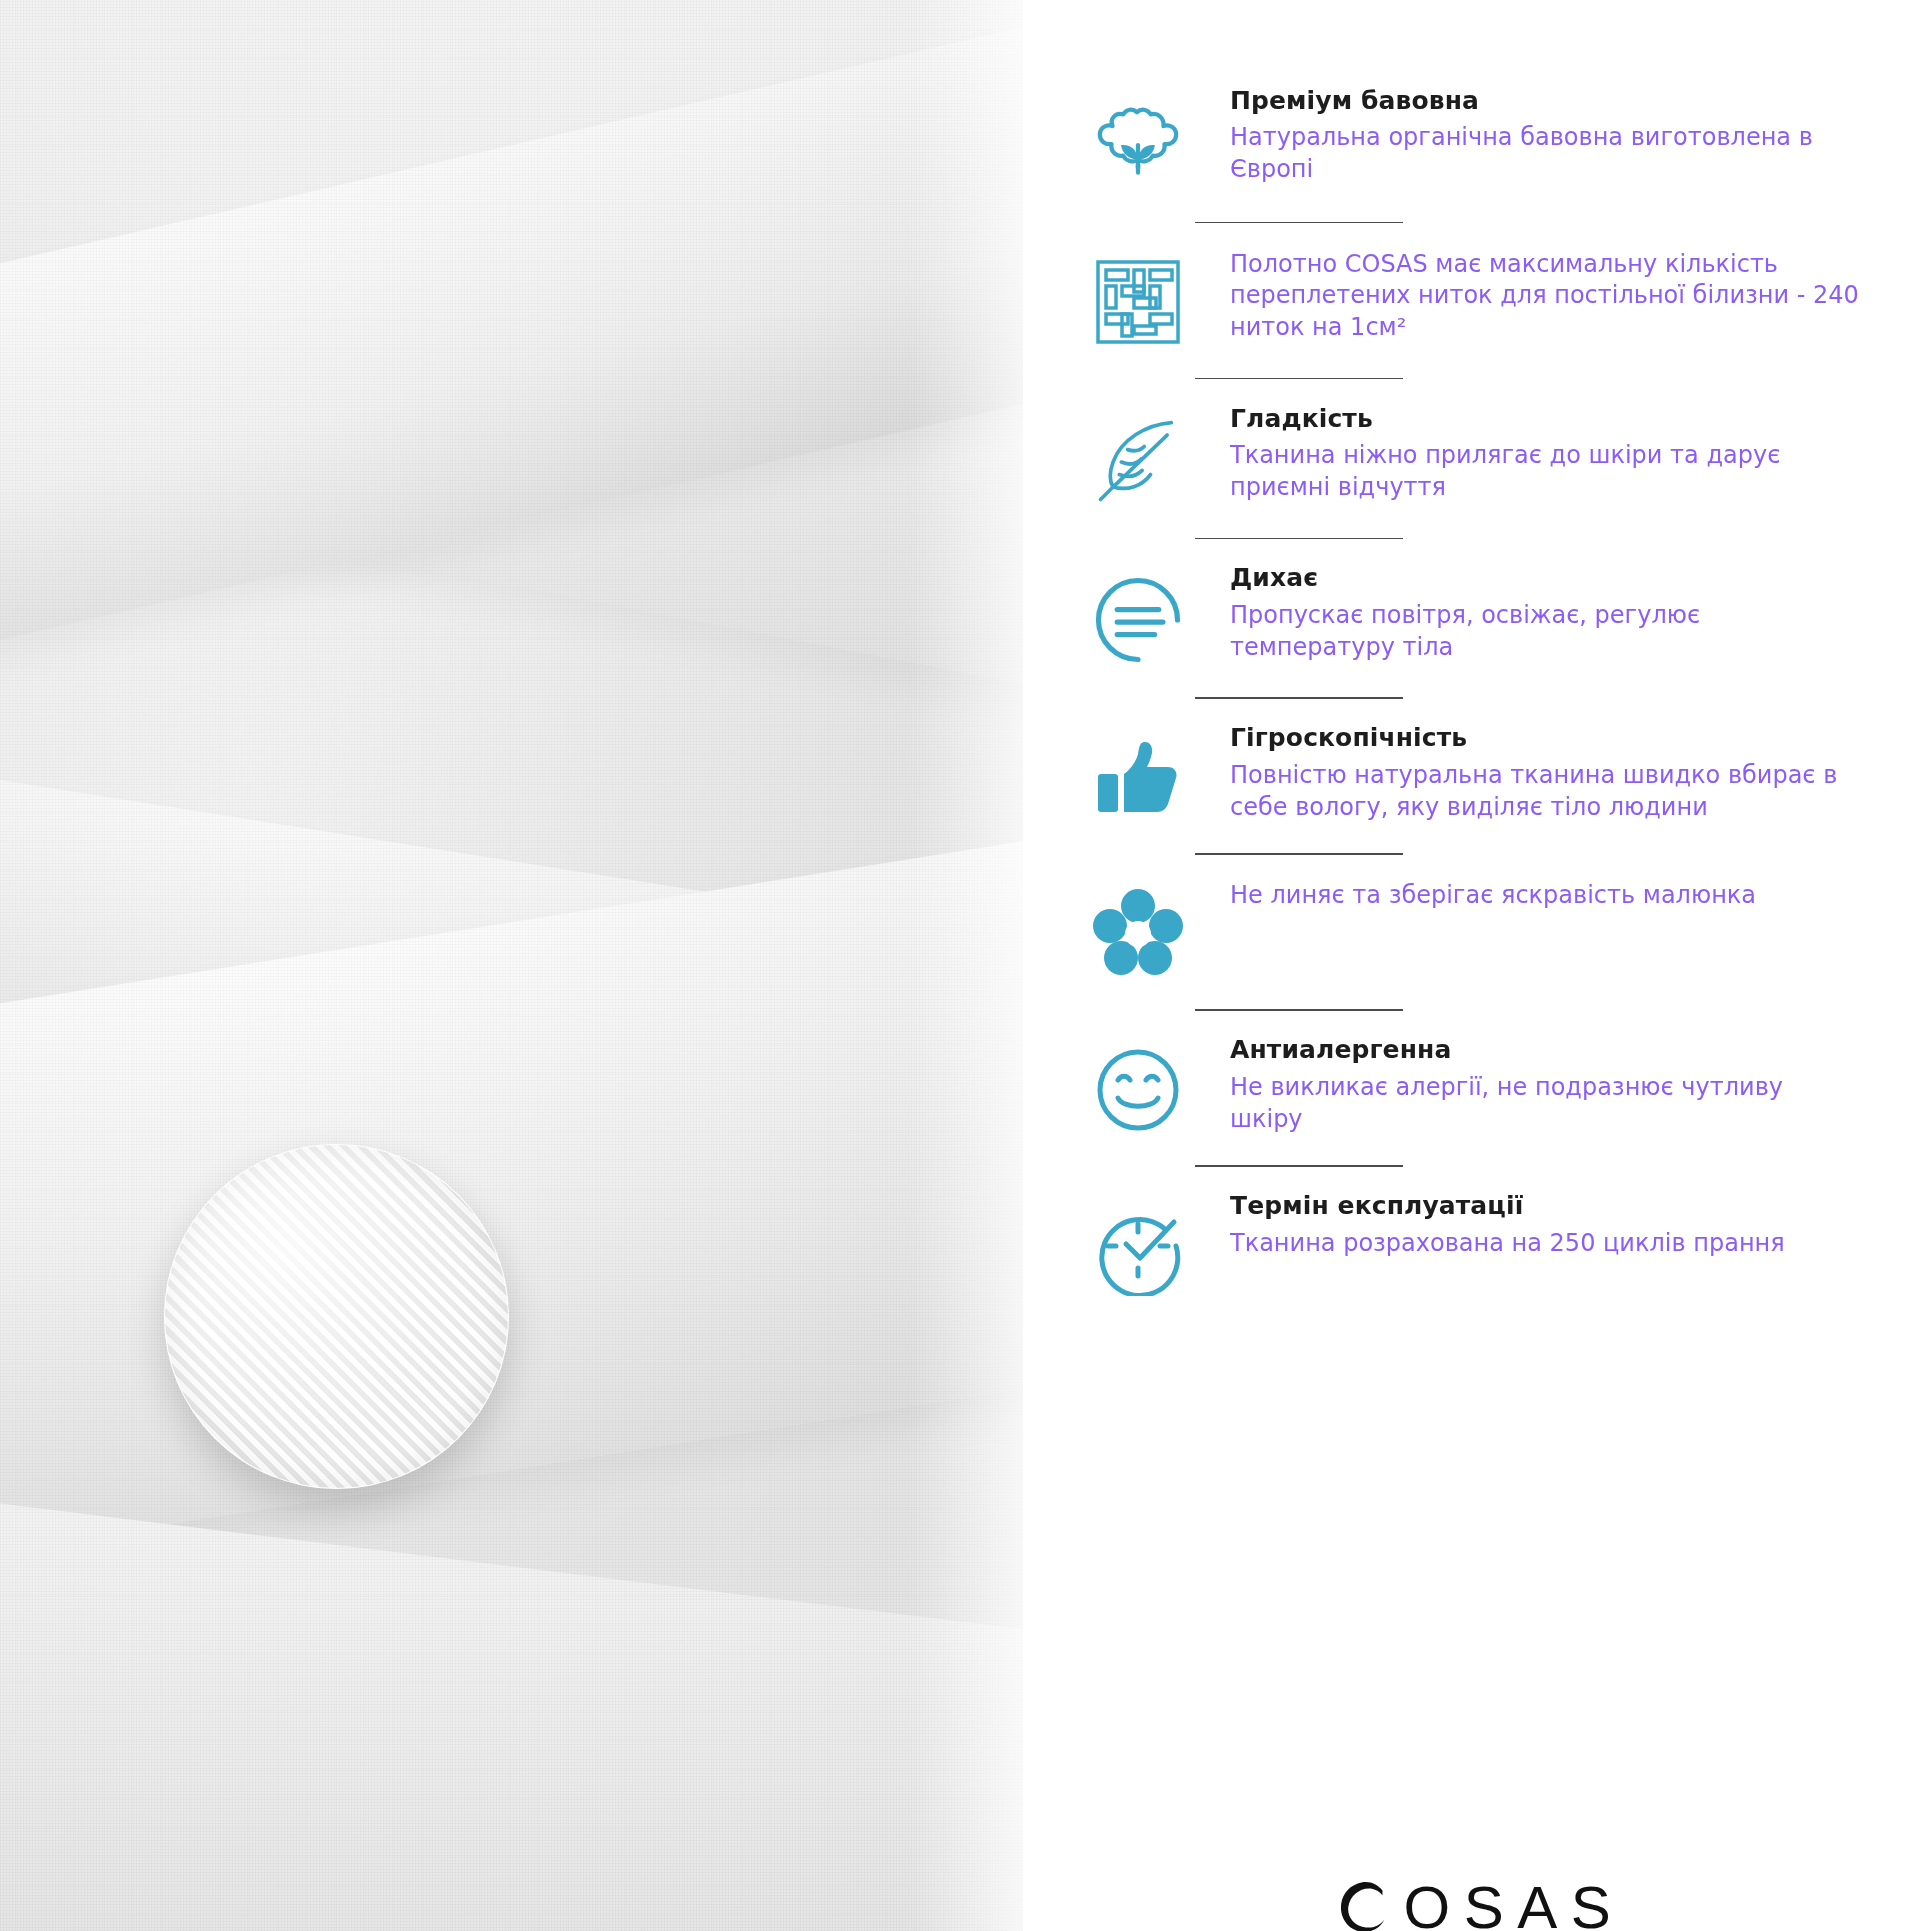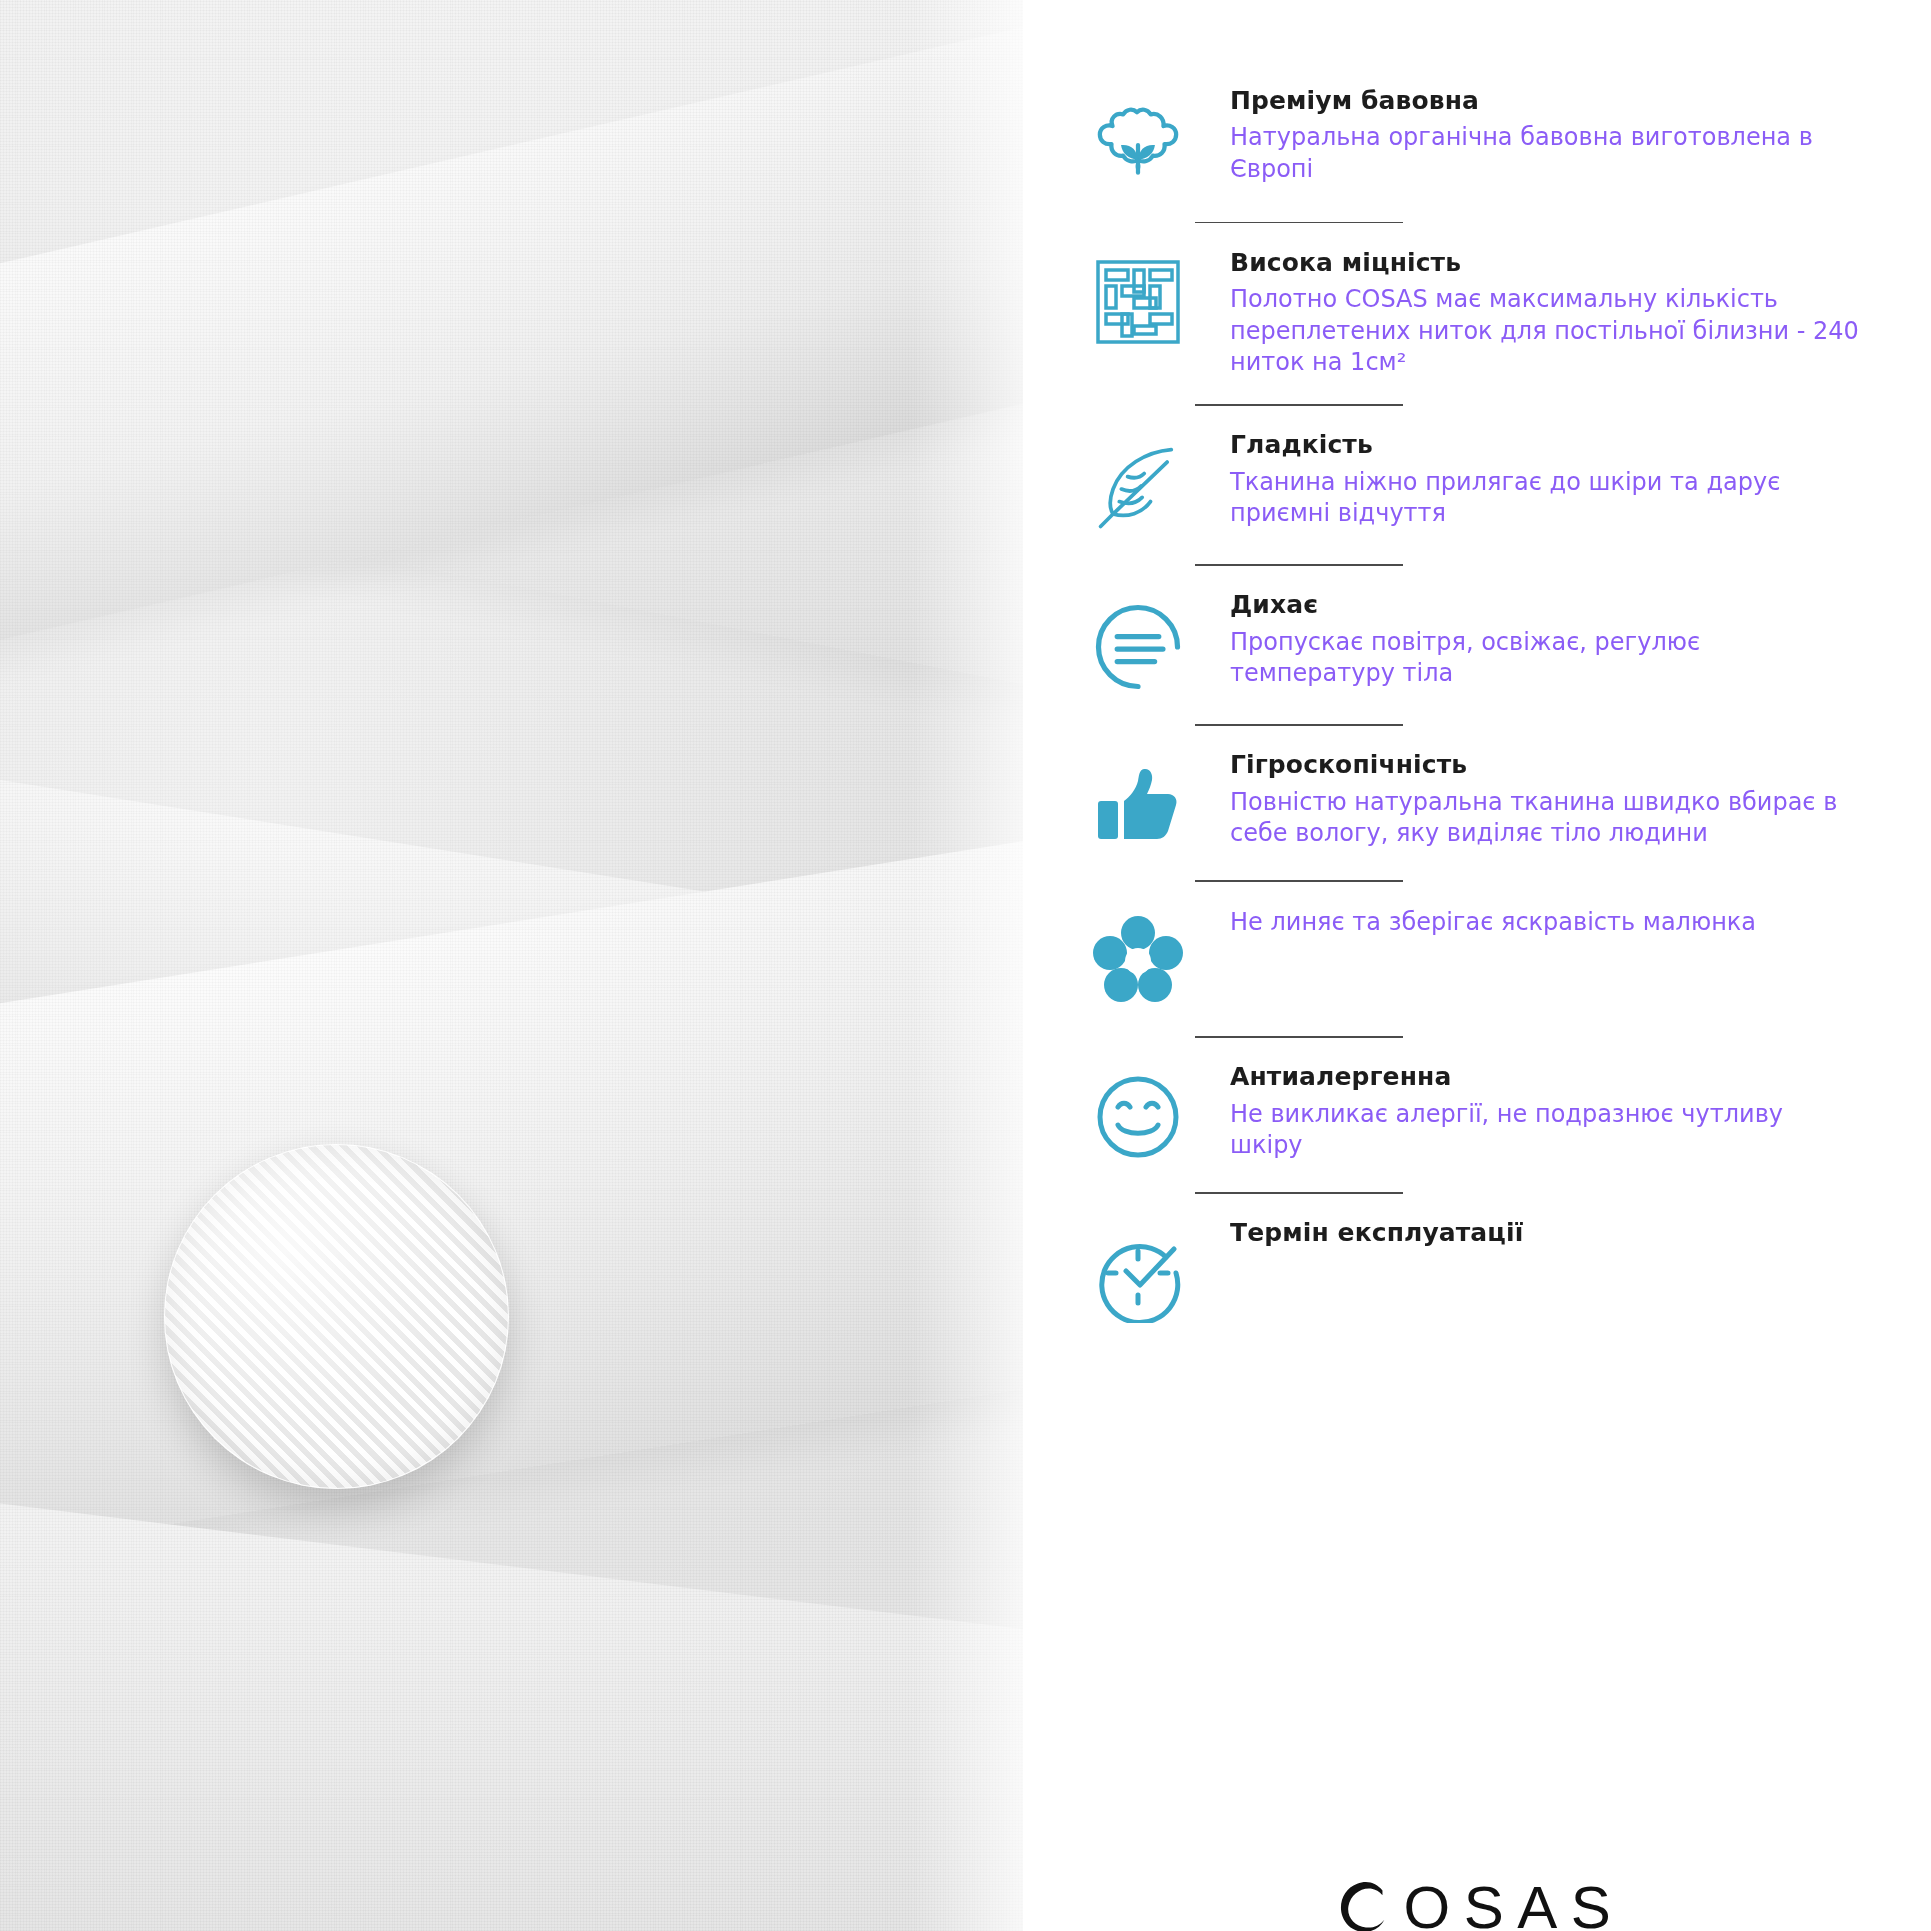--- a/index.html
+++ b/index.html
@@ -187,21 +187,20 @@
             <rect x="62" y="34" width="10" height="22"></rect>
             <rect x="34" y="62" width="10" height="22"></rect>
             <rect x="46" y="46" width="22" height="10"></rect>
             <rect x="18" y="62" width="22" height="10"></rect>
             <rect x="62" y="62" width="22" height="10"></rect>
             <rect x="46" y="74" width="22" height="8"></rect>
           </g>
         </svg>
       </div>
       <div class="txt">
-        <p class="f-title">Висока міцність</p>
         <p class="f-desc">Полотно COSAS має максимальну кількість переплетених ниток для постільної білизни - 240 ниток на 1см²</p>
       </div>
     </div>
     <div class="divider"></div>
 
     <div class="feature">
       <div class="icon-wrap">
         <svg width="104" height="104" viewBox="0 0 100 100">
           <g fill="none" stroke="#3BA7C8" stroke-width="3.6" stroke-linecap="round" stroke-linejoin="round">
             <path d="M82 14C58 16 34 30 26 52c-4 11-3 19 0 24L78 26"></path>
@@ -292,20 +291,21 @@
         <svg width="100" height="100" viewBox="0 0 100 100">
           <g fill="none" stroke="#3BA7C8" stroke-width="5" stroke-linecap="round" stroke-linejoin="round">
             <path d="M78 34a38 38 0 1 0 10 16"></path>
             <path d="M38 48l14 14 34-36"></path>
             <path d="M50 28v8M72 50h8M50 72v8M28 50h-8"></path>
           </g>
         </svg>
       </div>
       <div class="txt">
         <p class="f-title">Термін експлуатації</p>
+        <p class="f-desc">Тканина розрахована на 250 циклів прання</p>
       </div>
     </div>
 
   </div>
 
   <div class="logo">
     <div class="logo-text">
       <span class="logo-c">
         <svg width="68" height="68" viewBox="0 0 70 70">
           <path d="M54 17C48 9 38 6 28 10 14 15 8 31 13 44c4 11 16 18 28 15 7-2 12-6 15-12-5 6-12 9-19 8C25 54 17 44 19 33 21 22 31 14 42 15c5 1 9 3 12 7z" fill="#111"></path>

